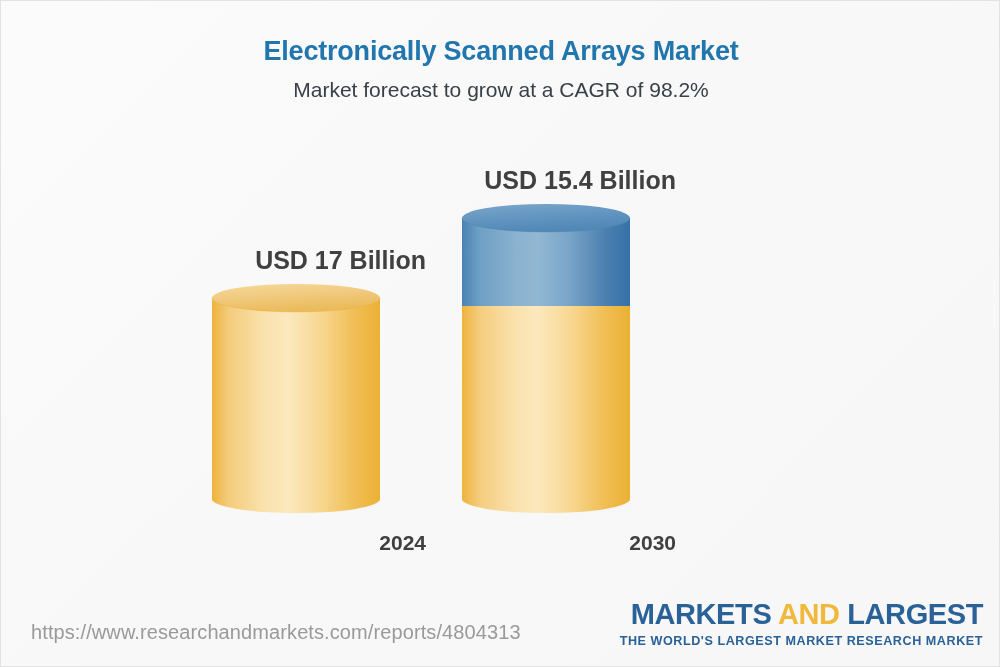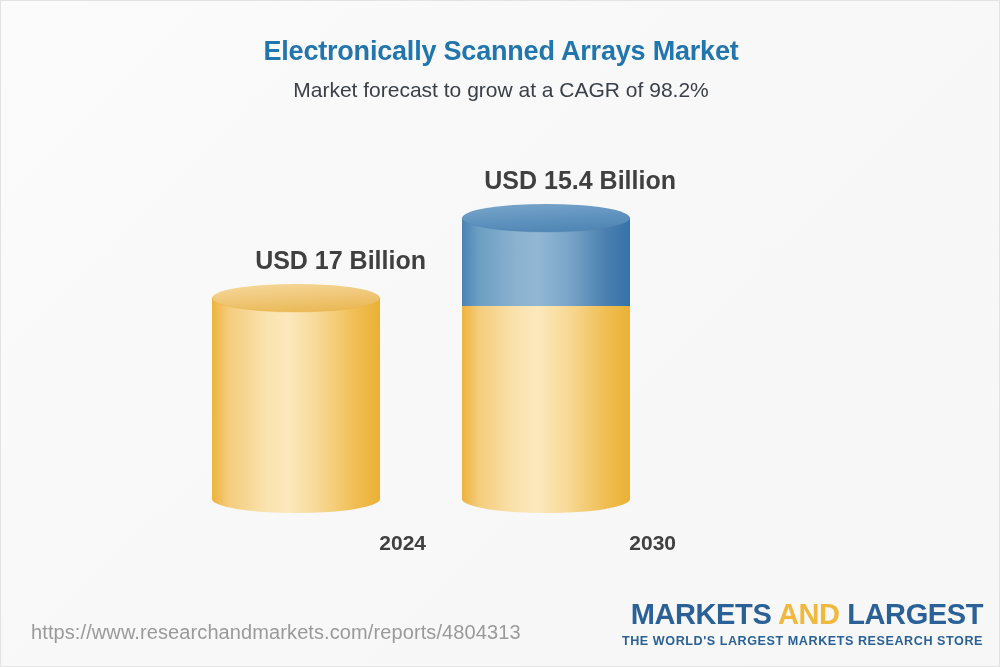--- a/index.html
+++ b/index.html
@@ -226,16 +226,16 @@
 
       <div class="cat-label">2030</div>
     </div>
 
   </div>
 
   <div class="footer-url">https://www.researchandmarkets.com/reports/4804313</div>
 
   <div class="logo">
     <div class="logo-main"><span>MARKETS</span> <span class="and">AND</span> <span>LARGEST</span></div>
-    <div class="logo-tag">THE WORLD'S LARGEST MARKETS RESEARCH STORE</div>
+    <div class="logo-tag">THE WORLD'S LARGEST MARKET RESEARCH MARKET</div>
   </div>
 
 </div>
 
 </body></html>

